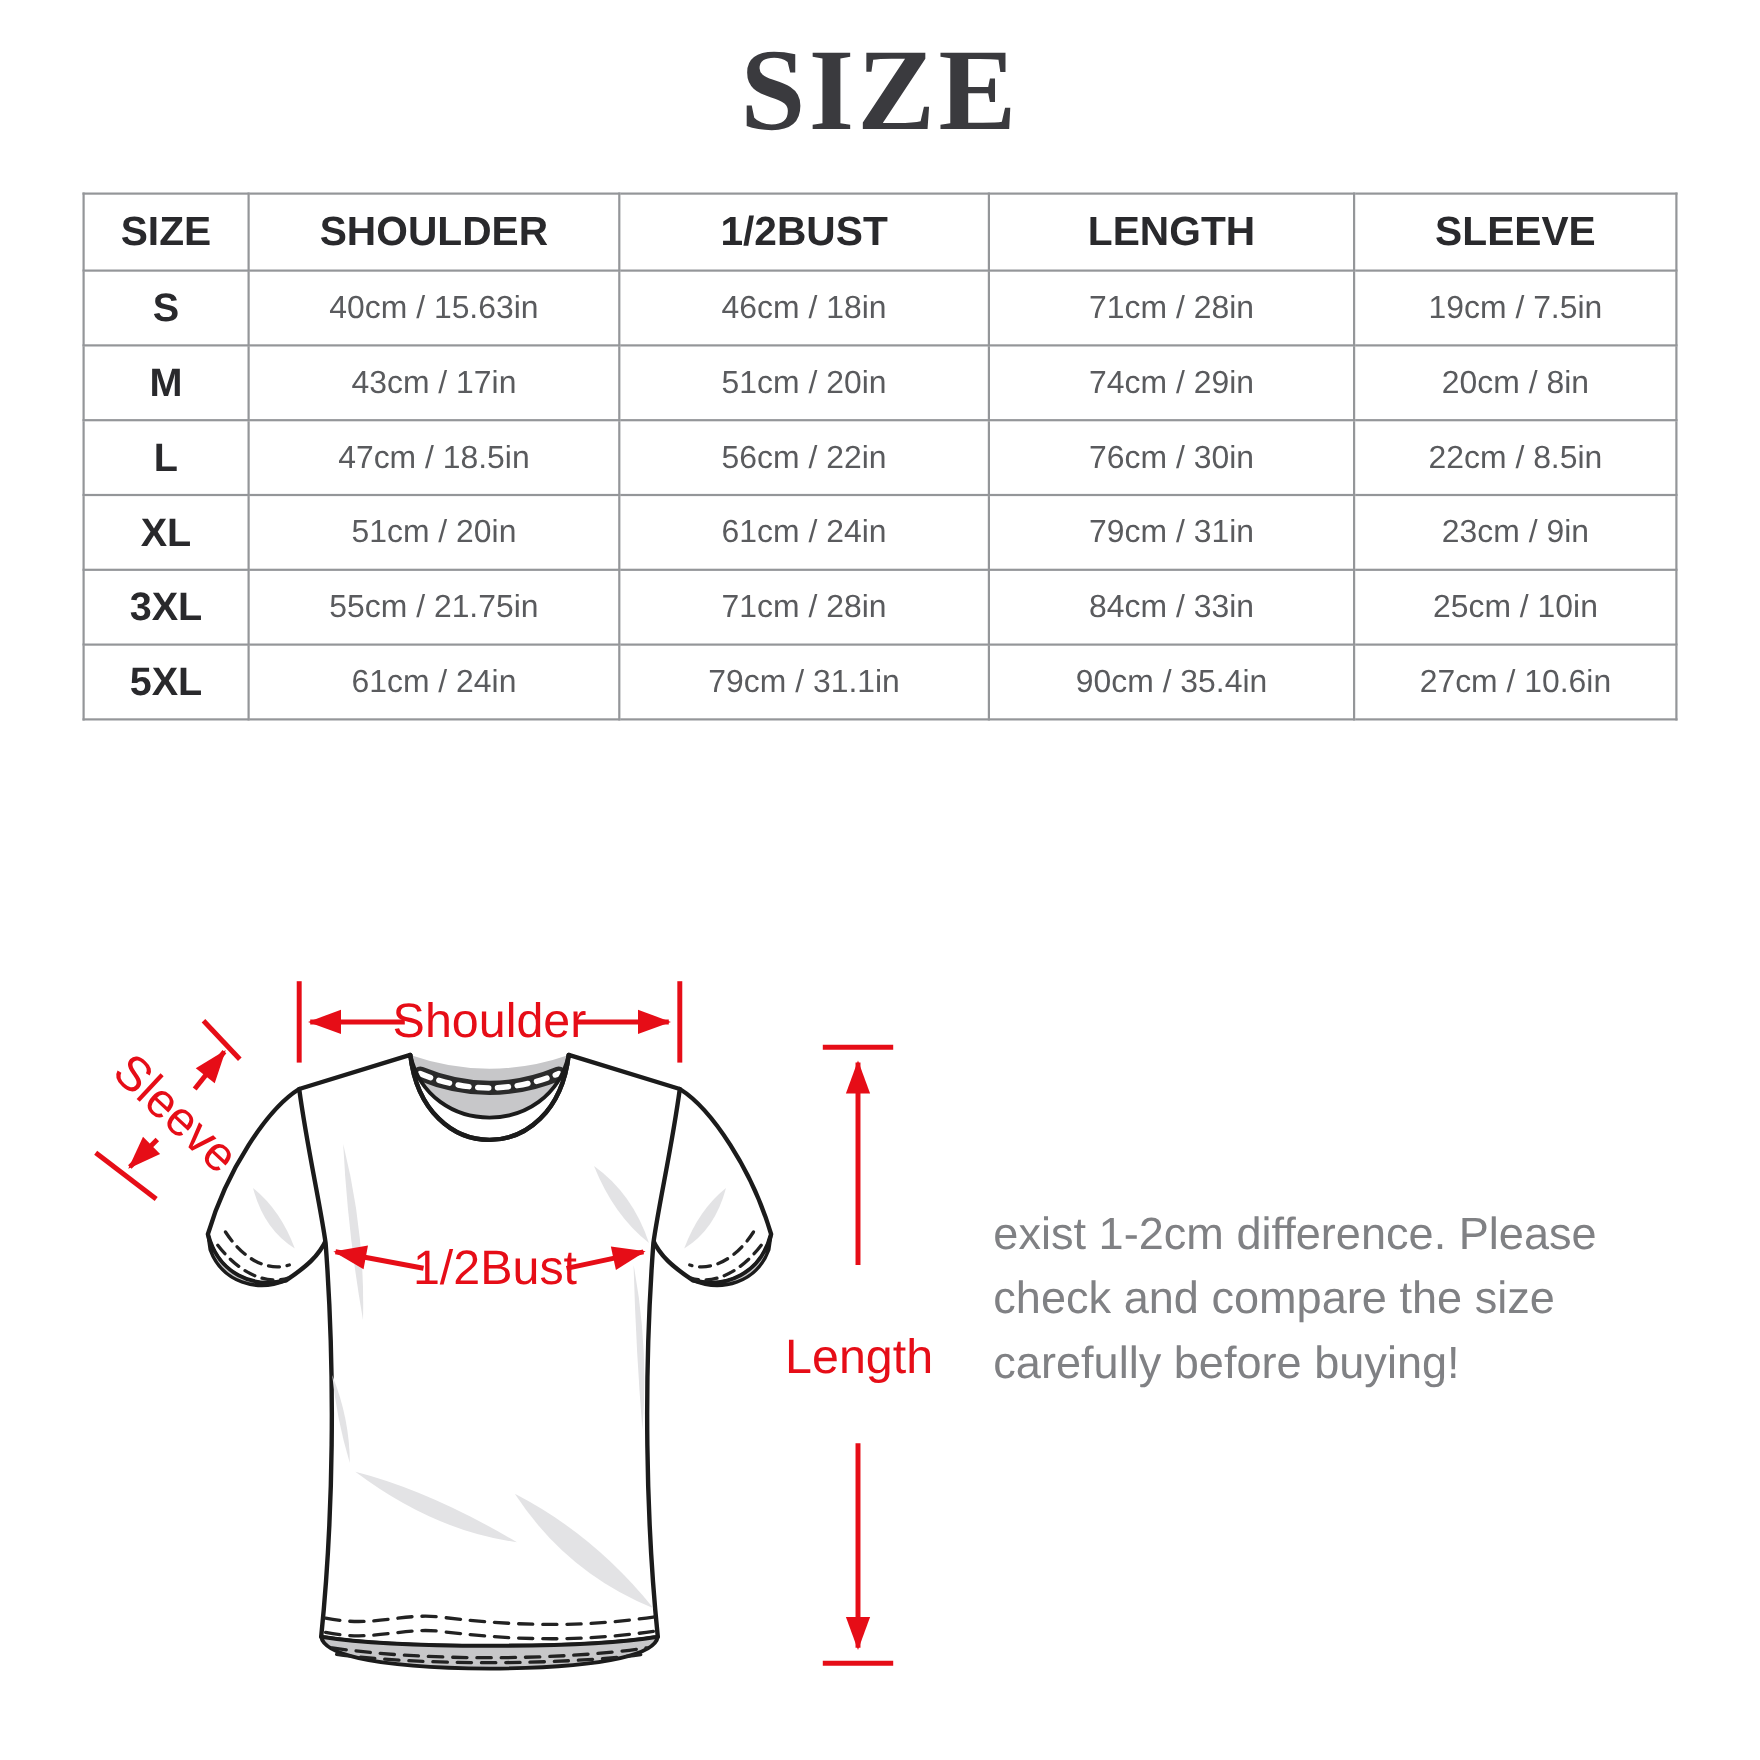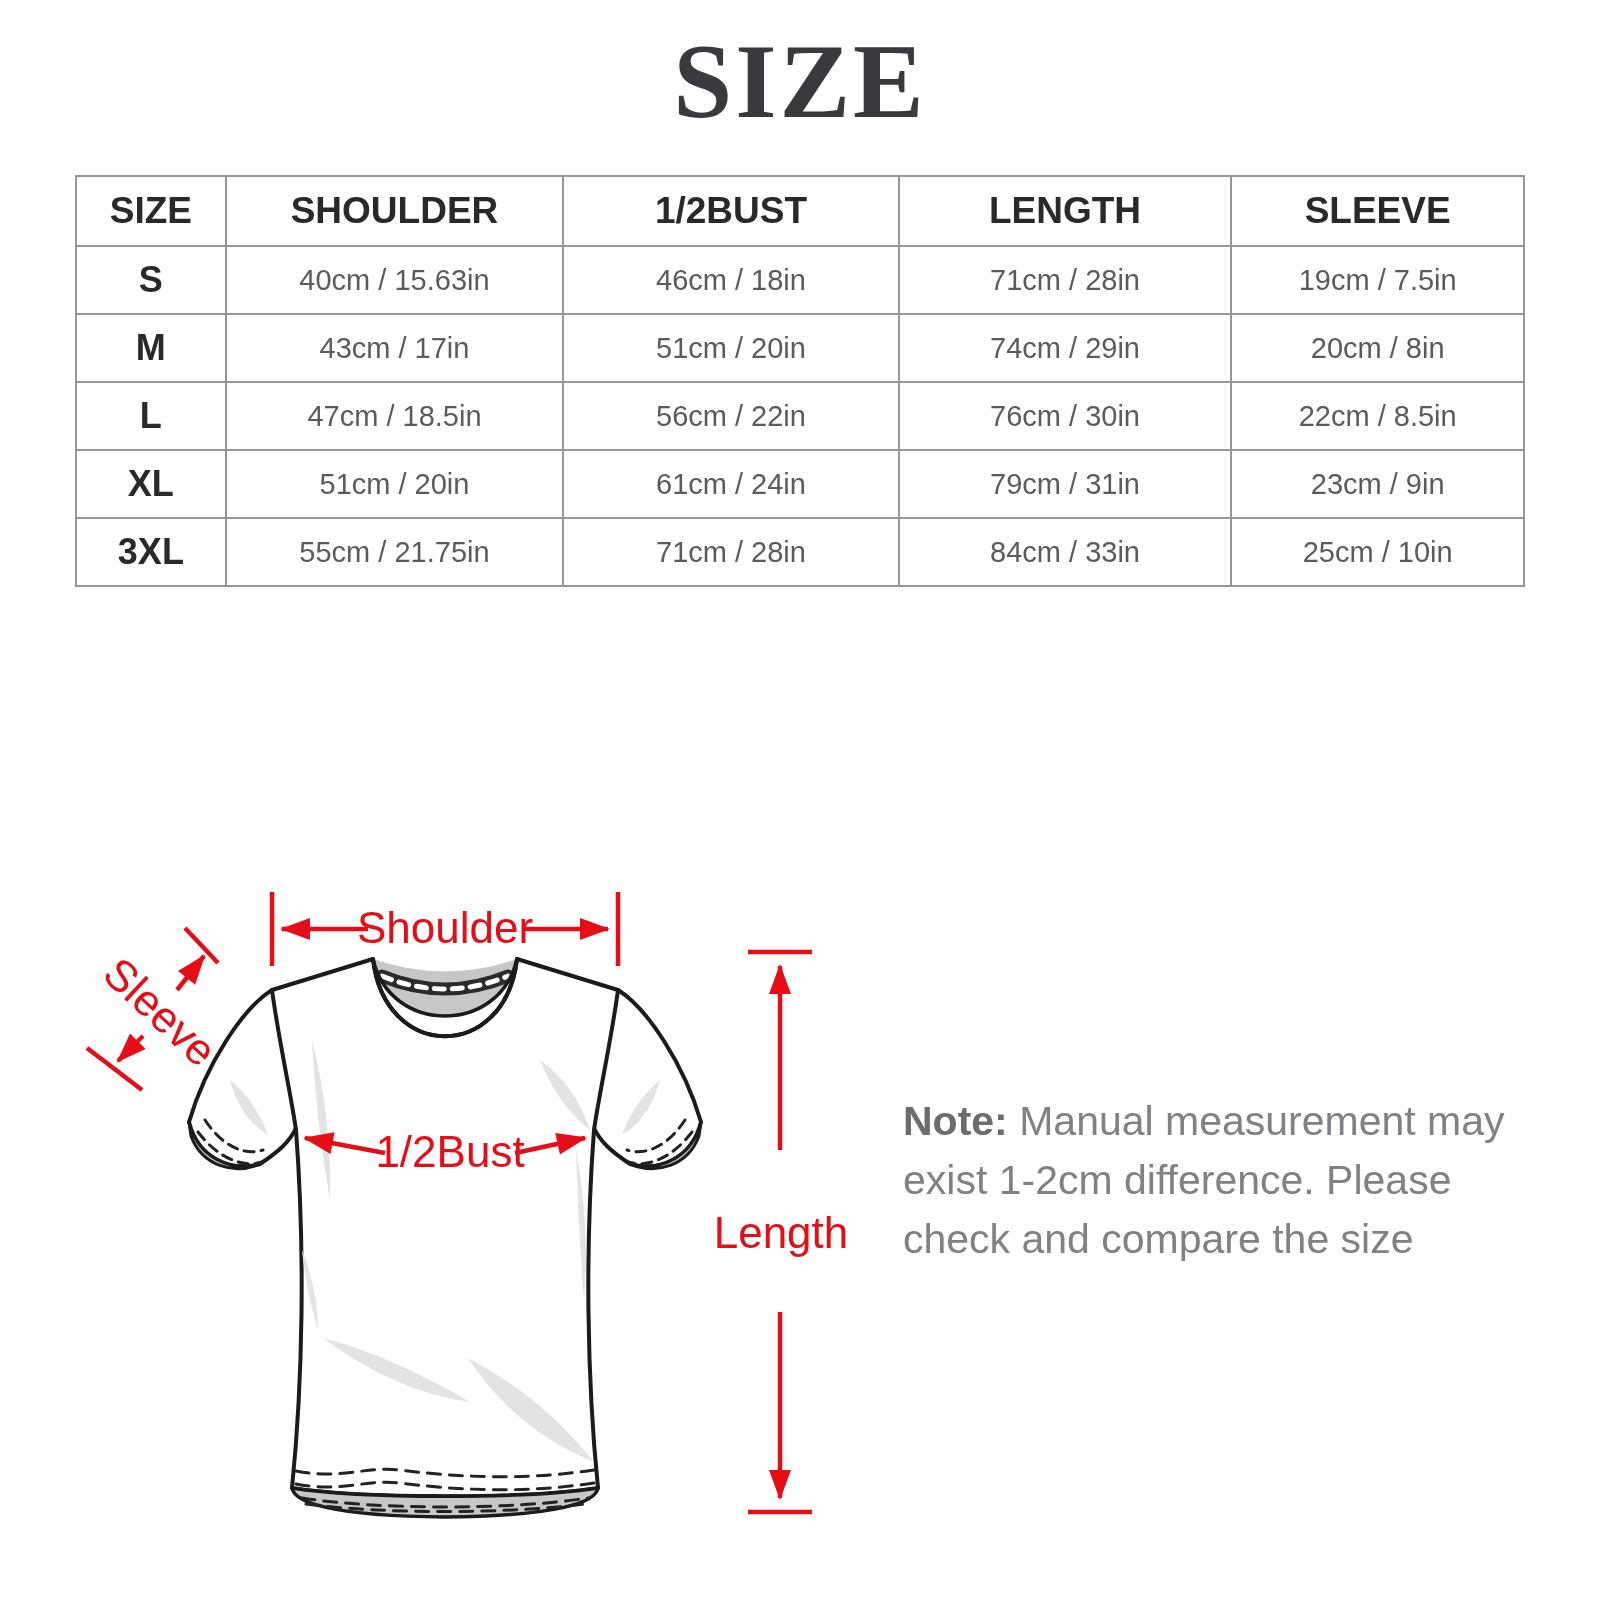--- a/index.html
+++ b/index.html
@@ -90,20 +90,27 @@
       <td>79cm / 31in</td>
       <td>23cm / 9in</td>
     </tr>
     <tr>
       <td class="size-col">3XL</td>
       <td>55cm / 21.75in</td>
       <td>71cm / 28in</td>
       <td>84cm / 33in</td>
       <td>25cm / 10in</td>
     </tr>
+    <tr>
+      <td class="size-col">5XL</td>
+      <td>61cm / 24in</td>
+      <td>79cm / 31.1in</td>
+      <td>90cm / 35.4in</td>
+      <td>27cm / 10.6in</td>
+    </tr>
   </tbody>
     </table>
 </div>
 
 <svg class="diagram" viewBox="0 0 1600 1600">
   <defs>
     <marker id="arr" markerUnits="userSpaceOnUse" markerWidth="34" markerHeight="26" viewBox="0 0 34 26" refX="30" refY="13" orient="auto">
       <path d="M2,2 L32,13 L2,24 Z" fill="#e60d17"></path>
     </marker>
   </defs>
@@ -184,16 +191,16 @@
       <line x1="748" y1="952" x2="812" y2="952"></line>
       <line x1="748" y1="1512" x2="812" y2="1512"></line>
       <line x1="780" y1="1150" x2="780" y2="966" marker-end="url(#arr)"></line>
       <line x1="780" y1="1312" x2="780" y2="1498" marker-end="url(#arr)"></line>
       <text x="781" y="1248" text-anchor="middle" stroke="none">Length</text>
     </g>
   </g>
 </svg>
 
 <div class="note-block">
-  <div><b>Note:</b> <span>Manual measurement may</span></div>
   <div>exist 1-2cm difference. Please</div>
   <div>check and compare the size</div>
+  <div>carefully before buying!</div>
 </div>
 
 </body></html>

